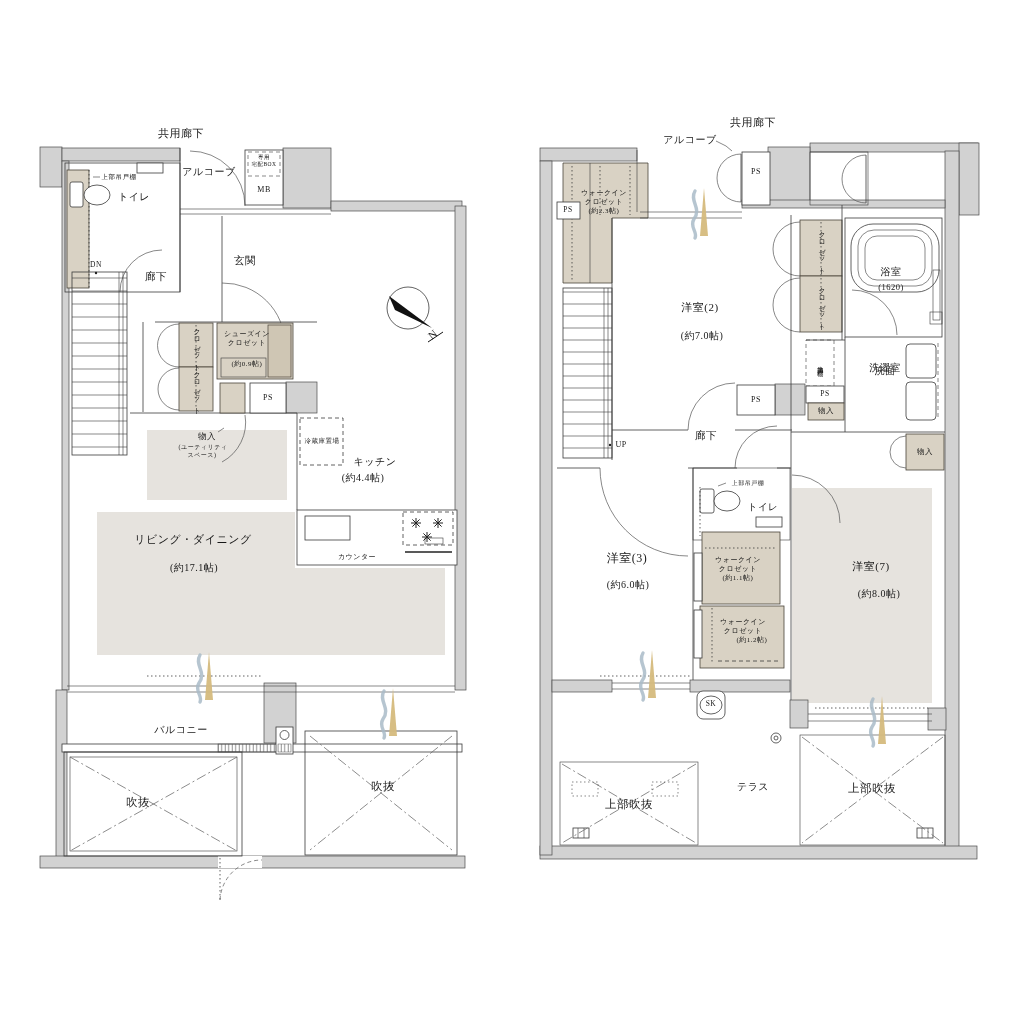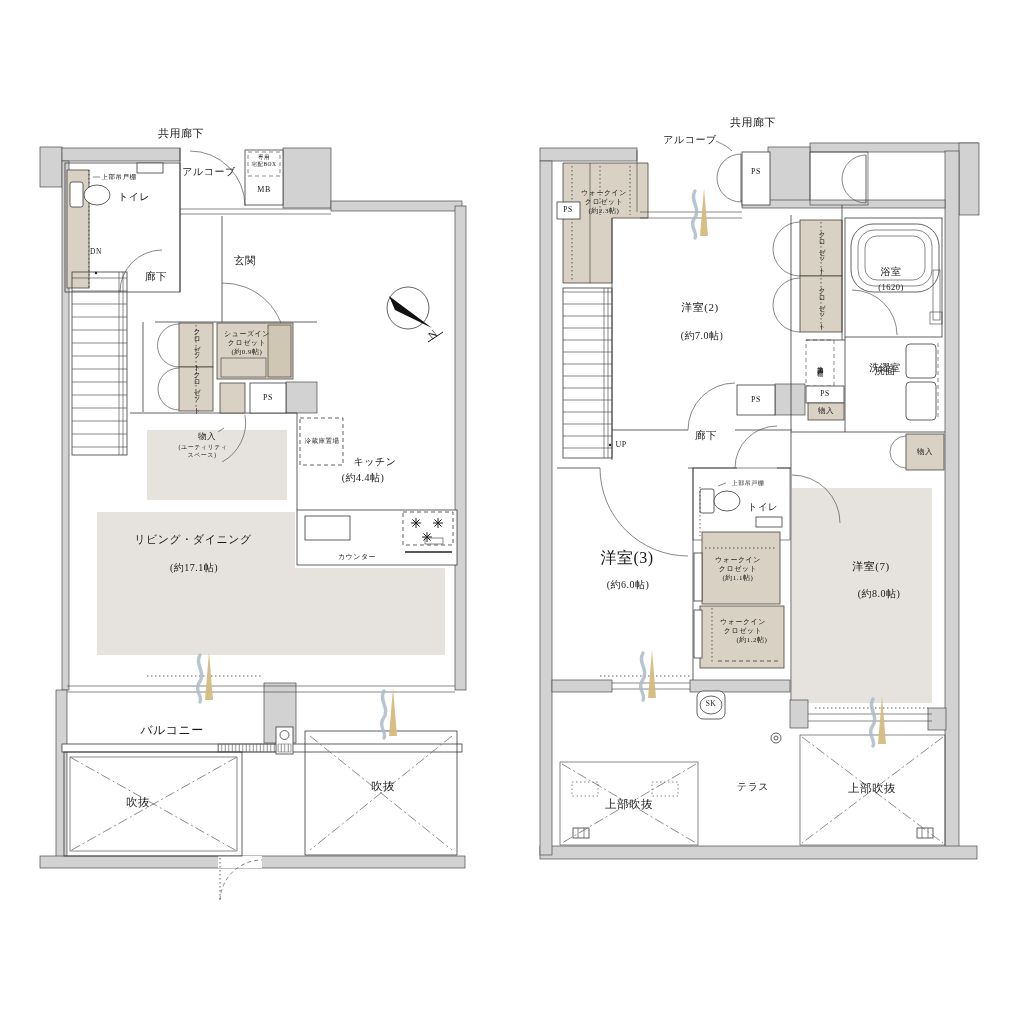--- a/index.html
+++ b/index.html
@@ -358,37 +358,37 @@
 <div>
   <div class="lb" style="left:181px;top:133px;font-size:11px">共用廊下</div>
   <div class="lb" style="left:134px;top:197px;font-size:10px">トイレ</div>
   <div class="lb" style="left:119px;top:177px;font-size:6.5px">上部吊戸棚</div>
   <div class="lb" style="left:209px;top:172px;font-size:10px">アルコーブ</div>
   <div class="lb" style="left:264px;top:158px;font-size:5.5px">専用</div>
   <div class="lb" style="left:264px;top:165px;font-size:5.5px">宅配BOX</div>
   <div class="lb" style="left:264px;top:190px;font-size:8px">MB</div>
   <div class="lb" style="left:245px;top:261px;font-size:10.5px">玄関</div>
   <div class="lb" style="left:156px;top:277px;font-size:10.5px">廊下</div>
-  <div class="lb" style="left:96px;top:252px;font-size:7.5px">DN</div>
+  <div class="lb" style="left:96px;top:265px;font-size:7.5px">DN</div>
   <div class="lb v" style="left:196px;top:345px;font-size:7px">クロゼット</div>
   <div class="lb v" style="left:196px;top:388px;font-size:7px">クロゼット</div>
   <div class="lb" style="left:247px;top:334px;font-size:7px">シューズイン</div>
   <div class="lb" style="left:247px;top:343px;font-size:7px">クロゼット</div>
-  <div class="lb" style="left:247px;top:352px;font-size:7px">(約0.9帖)</div>
+  <div class="lb" style="left:247px;top:364px;font-size:7px">(約0.9帖)</div>
   <div class="lb" style="left:268px;top:398px;font-size:8px">PS</div>
   <div class="lb" style="left:207px;top:436px;font-size:8.5px">物入</div>
   <div class="lb" style="left:203px;top:447px;font-size:6px">(ユーティリティ</div>
   <div class="lb" style="left:202px;top:455px;font-size:6px">スペース)</div>
   <div class="lb" style="left:322px;top:441px;font-size:6.5px">冷蔵庫置場</div>
   <div class="lb" style="left:375px;top:462px;font-size:10px">キッチン</div>
   <div class="lb" style="left:363px;top:478px;font-size:10px">(約4.4帖)</div>
   <div class="lb" style="left:357px;top:557px;font-size:7px">カウンター</div>
   <div class="lb" style="left:193px;top:539px;font-size:11px">リビング・ダイニング</div>
   <div class="lb" style="left:194px;top:568px;font-size:10px">(約17.1帖)</div>
-  <div class="lb" style="left:172px;top:730px;font-size:12px">バルコニー</div>
+  <div class="lb" style="left:181px;top:730px;font-size:10px">バルコニー</div>
   <div class="lb" style="left:138px;top:803px;font-size:11.5px">吹抜</div>
   <div class="lb" style="left:383px;top:787px;font-size:11.5px">吹抜</div>
 </div>
 
 <div>
   <div class="lb" style="left:753px;top:122px;font-size:11px">共用廊下</div>
   <div class="lb" style="left:690px;top:140px;font-size:10px">アルコーブ</div>
   <div class="lb" style="left:756px;top:172px;font-size:8px">PS</div>
   <div class="lb" style="left:604px;top:193px;font-size:7px">ウォークイン</div>
   <div class="lb" style="left:604px;top:202px;font-size:7px">クロゼット</div>
@@ -403,21 +403,21 @@
   <div class="lb v" style="left:820px;top:363px;font-size:6.5px">上部吊戸棚</div>
   <div class="lb" style="left:885px;top:371px;font-size:10px">洗面</div>
   <div class="lb" style="left:885px;top:368px;font-size:10px">洗濯室</div>
   <div class="lb" style="left:756px;top:400px;font-size:8px">PS</div>
   <div class="lb" style="left:825px;top:394px;font-size:7.5px">PS</div>
   <div class="lb" style="left:826px;top:411px;font-size:7.5px">物入</div>
   <div class="lb" style="left:706px;top:436px;font-size:10.5px">廊下</div>
   <div class="lb" style="left:621px;top:445px;font-size:8px">UP</div>
   <div class="lb" style="left:763px;top:508px;font-size:9.5px">トイレ</div>
   <div class="lb" style="left:748px;top:483px;font-size:6px">上部吊戸棚</div>
-  <div class="lb" style="left:627px;top:558px;font-size:16px">洋室(3)</div>
+  <div class="lb" style="left:627px;top:558px;font-size:12px">洋室(3)</div>
   <div class="lb" style="left:628px;top:585px;font-size:10px">(約6.0帖)</div>
   <div class="lb" style="left:738px;top:560px;font-size:7px">ウォークイン</div>
   <div class="lb" style="left:738px;top:569px;font-size:7px">クロゼット</div>
   <div class="lb" style="left:738px;top:578px;font-size:7px">(約1.1帖)</div>
   <div class="lb" style="left:743px;top:622px;font-size:7px">ウォークイン</div>
   <div class="lb" style="left:743px;top:631px;font-size:7px">クロゼット</div>
   <div class="lb" style="left:752px;top:640px;font-size:7px">(約1.2帖)</div>
   <div class="lb" style="left:871px;top:566px;font-size:11px">洋室(7)</div>
   <div class="lb" style="left:879px;top:594px;font-size:10px">(約8.0帖)</div>
   <div class="lb" style="left:925px;top:452px;font-size:7.5px">物入</div>

